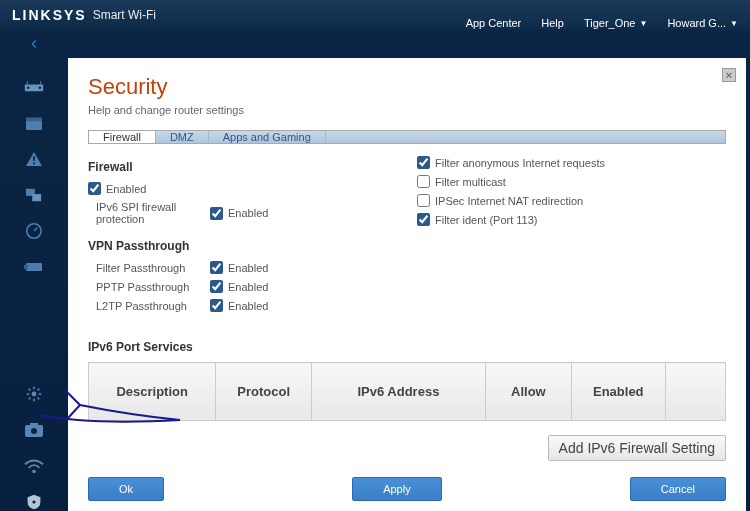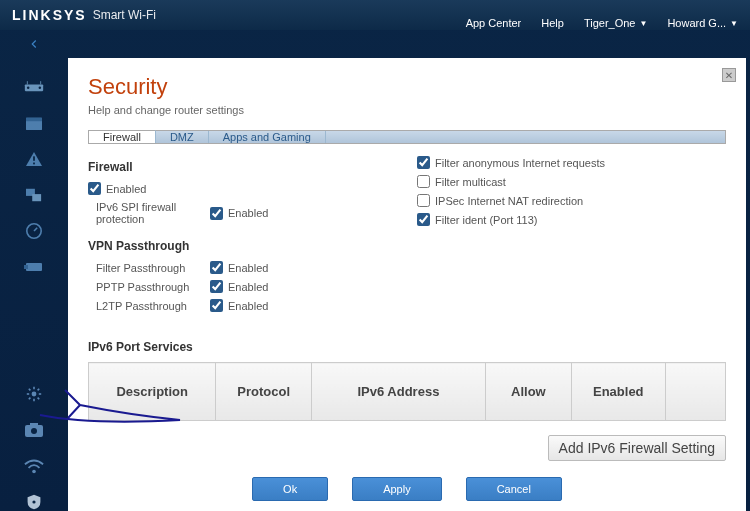--- a/index.html
+++ b/index.html
@@ -46,21 +46,21 @@
 .table .col-desc { width: 130px; }
 .table .col-proto { width: 80px; }
 .table .col-addr { width: 190px; }
 .table .col-allow { width: 88px; }
 .table .col-en { width: 50px; }
 .table .col-act { width: 64px; border-right: 1px solid #ccc; }
 
 .add-row { display: flex; justify-content: flex-end; margin-top: 14px; }
 .btn-secondary { background: linear-gradient(180deg, #fafafa 0%, #e6e6e6 100%); border: 1px solid #bbb; padding: 4px 10px; font-size: 14px; color: #444; cursor: pointer; border-radius: 2px; }
 
-.footer { margin-top: auto; padding-top: 16px; display: flex; justify-content: center; gap: 24px; }
+.footer { margin-top: auto; padding-top: 16px; display: flex; justify-content: space-between; gap: 24px; }
 .btn-primary { background: linear-gradient(180deg, #4a90d8 0%, #3a7ec4 100%); border: 1px solid #2a6ab0; color: #fff; padding: 5px 30px; font-size: 11px; cursor: pointer; border-radius: 2px; }
 
 .annotation { position: absolute; pointer-events: none; }
 </style>
 </head>
 <body>
 
 <div class="topbar">
   <span class="logo">LINKSYS</span>
   <span class="logo-sub">Smart Wi-Fi</span>

